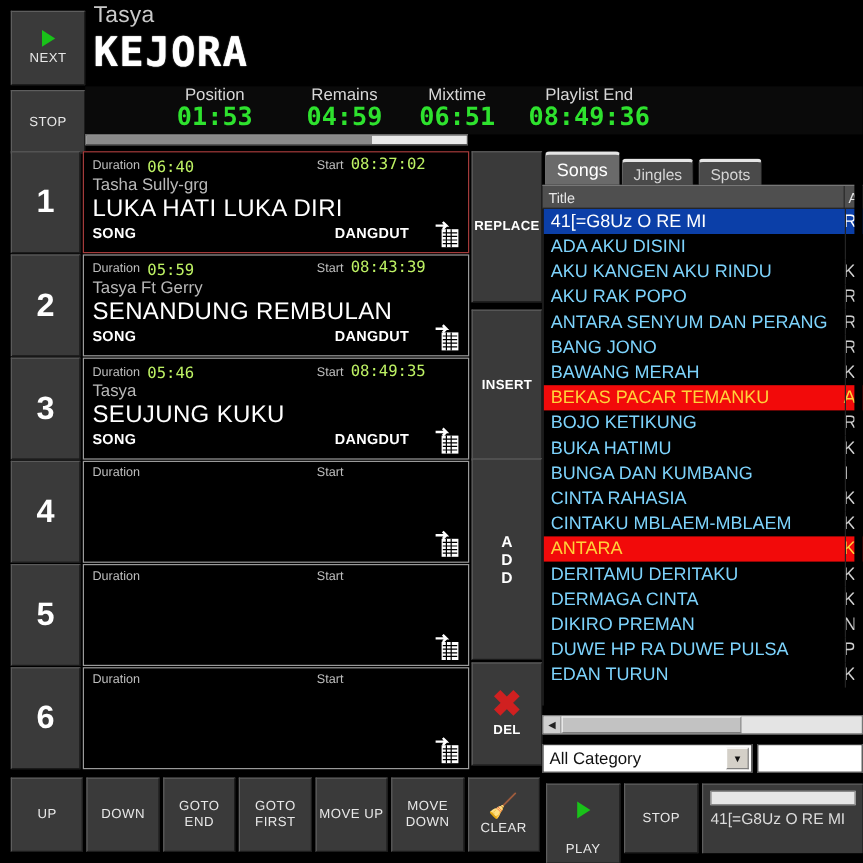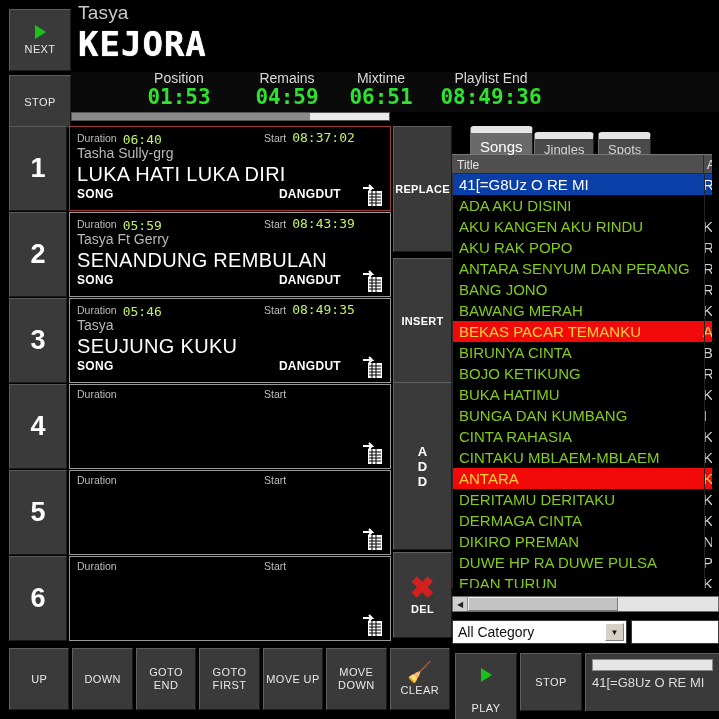--- a/index.html
+++ b/index.html
@@ -107,40 +107,40 @@
   #btn-del     { top:426px; height:86px; }
   #btn-add .stack { line-height:15px; font-size:13px; font-weight:700; }
   .xmark { font-size:30px; color:#d02020; font-weight:700; line-height:26px; margin-bottom:2px; }
 
   
   .library { position:absolute; left:452px; top:126px; width:267px; height:486px; background:#000; }
   .tabs { position:relative; height:28px; background:#000; }
   .tab {
     position:absolute; top:6px; height:22px; padding:3px 9px 0 9px;
     background:#4a4a4a; color:#d5d5d5; font-size:13px;
-    border-top:7px solid #e5e5e5; border-left:1px solid #6d6d6d; border-right:1px solid #222;
-    border-radius:4px 4px 0 0; cursor:pointer; user-select:none;margin-left:16px;
+    border-top:3px solid #e5e5e5; border-left:1px solid #6d6d6d; border-right:1px solid #222;
+    border-radius:4px 4px 0 0; cursor:pointer; user-select:none;
   }
   .tab.sel { top:0; height:28px; padding-top:5px; background:#6a6a6a; color:#ffffff; font-size:15px; z-index:3; }
   #tab-songs   { left:2px; }
   #tab-jingles { left:66px; }
   #tab-spots   { left:130px; }
 
   .listhead {
     position:relative; height:20px; background:#4f4f4f;
     border-top:1px solid #777; border-bottom:1px solid #2a2a2a;
     color:#e6e6e6; font-size:12px;
   }
   .listhead .col-title { position:absolute; left:5px; top:3px; }
   .listhead .col-artist { position:absolute; left:255px; top:3px; }
   .listhead .divider { position:absolute; left:251px; top:0; width:1px; height:20px; background:#2a2a2a; }
 
   .listbox { position:relative; height:414px; background:#000; overflow:hidden; border-left:1px solid #2b2b2b; }
   .song-row { position:relative; height:21px; display:flex; cursor:pointer; }
-  .song-row .t { flex:1; color:#84cc16; font-size:15px; line-height:21px; padding-left:6px; white-space:nowrap; overflow:hidden; }
+  .song-row .t { flex:1; color:#7dd3fc; font-size:15px; line-height:21px; padding-left:6px; white-space:nowrap; overflow:hidden; }
   .song-row .a { width:16px; color:#d0d0d0; font-size:15px; line-height:21px; overflow:hidden; white-space:nowrap; }
   .song-row.sel   { background:#0b3fa8; }
   .song-row.sel .t, .song-row.sel .a { color:#ffffff; }
   .song-row.mark  { background:#f20a0a; }
   .song-row.mark .t, .song-row.mark .a { color:#ffd23a; }
   .song-row .vline { position:absolute; left:251px; top:0; width:1px; height:21px; background:#242424; }
 
   .hscroll { position:absolute; left:452px; top:596px; width:267px; height:16px; background:#d6d6d6; border:1px solid #6a6a6a; display:flex; }
   .hscroll .arrow { width:15px; height:100%; background:#cfcfcf; border-right:1px solid #8a8a8a; display:flex; align-items:center; justify-content:center; font-size:8px; color:#222; cursor:pointer;}
   .hscroll .thumb { width:150px; height:100%; background:#c2c2c2; border-top:1px solid #f0f0f0; border-left:1px solid #f0f0f0; border-right:1px solid #7d7d7d; border-bottom:1px solid #7d7d7d; cursor:pointer; }
@@ -488,25 +488,20 @@
           <span class="t">BAWANG MERAH</span>
           <span class="vline"></span>
           <span class="a">K</span>
         </div>
         <div class="song-row mark">
           <span class="t">BEKAS PACAR TEMANKU</span>
           <span class="vline"></span>
           <span class="a">A</span>
         </div>
         <div class="song-row">
-          <span class="t">BIRUNYA CINTA</span>
-          <span class="vline"></span>
-          <span class="a">B</span>
-        </div>
-        <div class="song-row">
           <span class="t">BOJO KETIKUNG</span>
           <span class="vline"></span>
           <span class="a">R</span>
         </div>
         <div class="song-row">
           <span class="t">BUKA HATIMU</span>
           <span class="vline"></span>
           <span class="a">K</span>
         </div>
         <div class="song-row">

